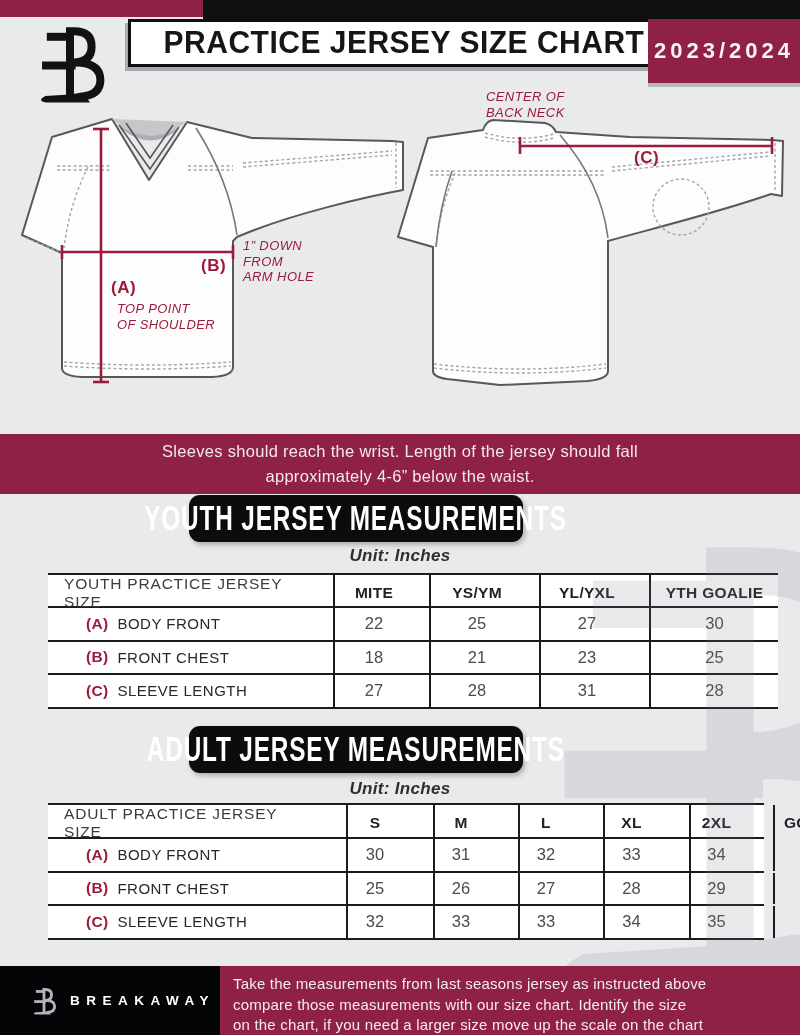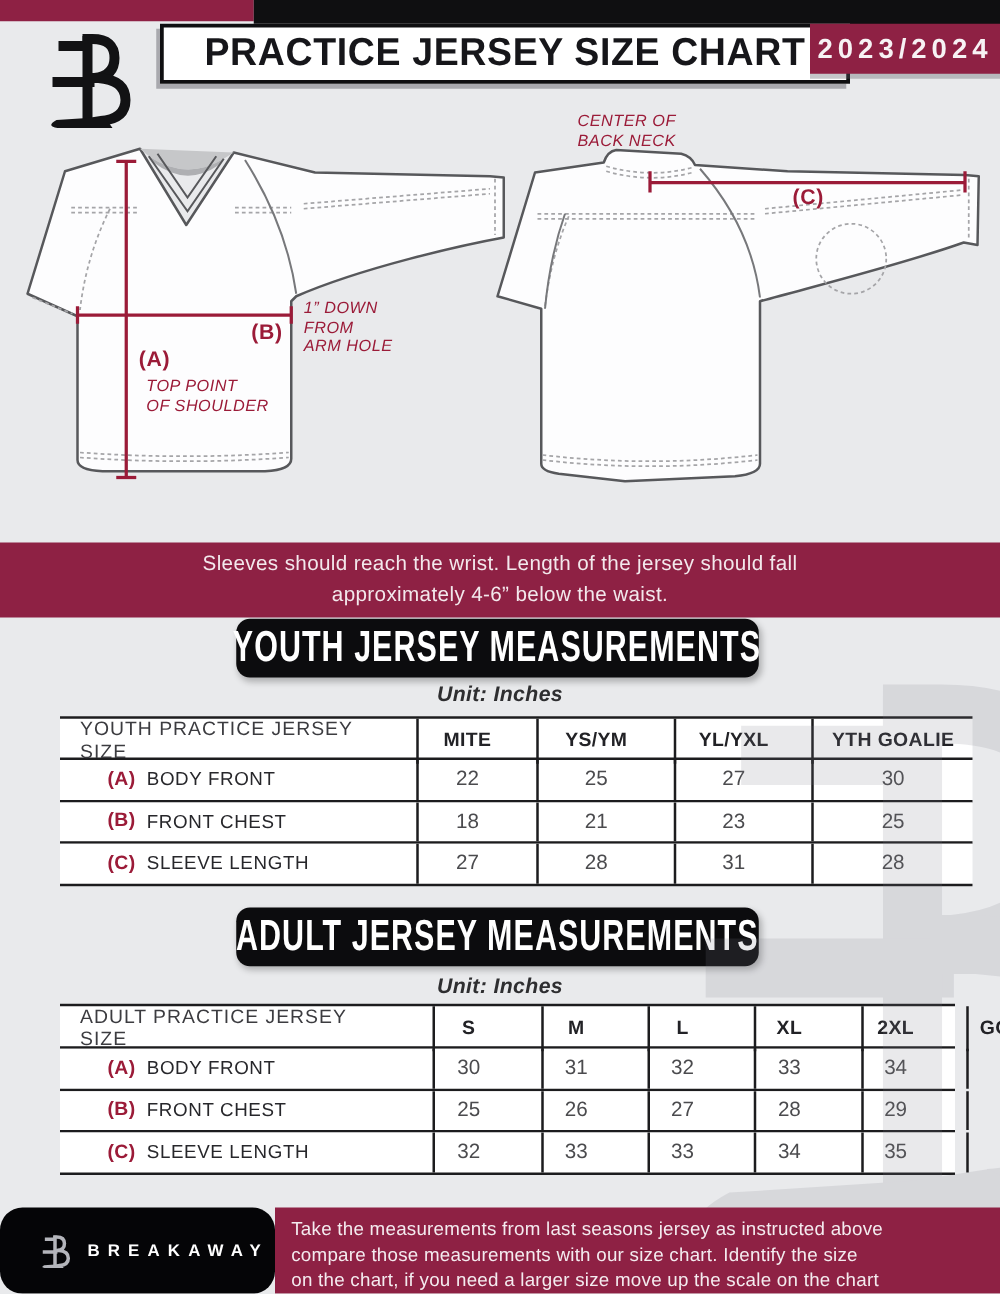--- a/index.html
+++ b/index.html
@@ -8,38 +8,38 @@
   #page { position:relative; width:800px; height:1035px; background:#e9eaec; overflow:hidden; }
 
   
   .top-maroon-strip { position:absolute; left:0; top:0; width:203px; height:17px; background:#8E2144; }
   .top-black-bar { position:absolute; left:203px; top:0; width:597px; height:20px; background:#0f0f11; }
   .title-box { position:absolute; left:128px; top:19px; width:552px; height:48px; background:#ffffff;
                border:3px solid #0f0f11; display:flex; align-items:center; justify-content:center;
                box-shadow:-3px 4px 0 rgba(92,92,100,0.45); z-index:4; }
   .title-box h1 { font-size:30px; font-weight:700; letter-spacing:0.5px; color:#16161a; white-space:nowrap;
                   transform:scaleY(1.04); }
-  .year-box { position:absolute; left:648px; top:19px; width:152px; height:40px; background:#8E2144;
+  .year-box { position:absolute; left:648px; top:19px; width:152px; height:64px; background:#8E2144;
               display:flex; align-items:center; justify-content:center; box-shadow:0 4px 0 rgba(92,92,100,0.35); z-index:4; }
   .year-box span { color:#f7f2f4; font-size:22px; font-weight:700; letter-spacing:4px; white-space:nowrap; }
   .logo-main { position:absolute; left:30px; top:20px; width:80px; height:88px; z-index:5; }
 
   
   .diagram-svg { position:absolute; left:0; top:100px; width:800px; height:325px; }
   .dlabel { position:absolute; color:#9B1B38; z-index:6; }
   .dlabel.key { font-weight:700; font-size:17px; letter-spacing:0.5px; }
   .dlabel.note { font-style:italic; font-size:13px; line-height:15.5px; letter-spacing:0.4px; font-weight:400; }
 
   
   .notice { position:absolute; left:0; top:423px; width:800px; height:60px; background:#8E2144;
             display:flex; flex-direction:column; align-items:center; justify-content:center; z-index:6;margin-top:11px; }
   .notice div { color:#f3e8ec; font-size:16.5px; line-height:25px; letter-spacing:0.3px; }
 
   
-  .pill { position:absolute; left:189px; width:418px; height:47px; background:#0c0c0e; border-radius:11px;
+  .pill { position:absolute; left:189px; width:334px; height:47px; background:#0c0c0e; border-radius:11px;
           display:flex; align-items:center; justify-content:center; box-shadow:2px 3px 5px rgba(0,0,0,0.25); z-index:6; }
   .pill span { color:#ffffff; font-size:29px; font-weight:700; letter-spacing:1px; white-space:nowrap;
                display:inline-block; transform:scale(0.84,1.2); }
   .pill-youth { top:495px; }
   .pill-adult { top:726px; }
   .unit { position:absolute; left:0; width:800px; text-align:center; font-style:italic; font-weight:700;
           font-size:17px; color:#2e2e30; letter-spacing:0.3px; z-index:6; }
   .unit-youth { top:546px; }
   .unit-adult { top:779px; }
 
@@ -60,21 +60,21 @@
   .cell.label-cell { justify-content:flex-start; padding-left:22px; }
   .cell .key { font-weight:700; color:#9B1B38; font-size:15.5px; margin-right:9px; letter-spacing:0.3px; }
   .cell .lbl { font-size:15px; color:#27272b; letter-spacing:0.5px; }
 
   
   .watermark { position:absolute; left:490px; top:505px; width:480px; height:520px; z-index:7;
                pointer-events:none; opacity:0.16; }
 
   
   .footer { position:absolute; left:0; top:966px; width:800px; height:69px; display:flex; z-index:8; }
-  .footer-brand { width:220px; height:69px; background:#050507; display:flex; align-items:center; padding-left:30px;border-radius:18px; }
+  .footer-brand { width:220px; height:69px; background:#050507; display:flex; align-items:center; padding-left:30px; }
   .footer-brand svg { width:28px; height:34px; }
   .footer-brand .brand-name { color:#ffffff; font-size:13.5px; font-weight:700; letter-spacing:6.5px; margin-left:12px; }
   .footer-note { width:580px; height:69px; background:#8E2144; padding:8px 10px 0 13px; }
   .footer-note div { color:#f4ebef; font-size:15px; line-height:20.5px; letter-spacing:0.2px; white-space:nowrap; }
 </style>
 </head>
 <body>
 
 <div id="page">
 
@@ -163,21 +163,21 @@
         <path d="M93,382 H109"></path>
       <path d="M62,252 H233"></path>
       <path d="M62,245 V259"></path>
         <path d="M233,245 V259"></path>
       <path d="M520,146 H772"></path>
       <path d="M520,137 V154"></path>
         <path d="M772,137 V154"></path>
     </g>
   </svg>
 
-  <div class="dlabel note" style="left:462px; top:89px;">
+  <div class="dlabel note" style="left:486px; top:89px;">
     <div>CENTER OF</div>
     <div>BACK NECK</div>
   </div>
   <div class="dlabel key" style="left:634px; top:148px;">(C)</div>
   <div class="dlabel key" style="left:201px; top:256px;">(B)</div>
   <div class="dlabel note" style="left:243px; top:238px;">
     <div>1” DOWN</div>
     <div>FROM</div>
     <div>ARM HOLE</div>
   </div>

